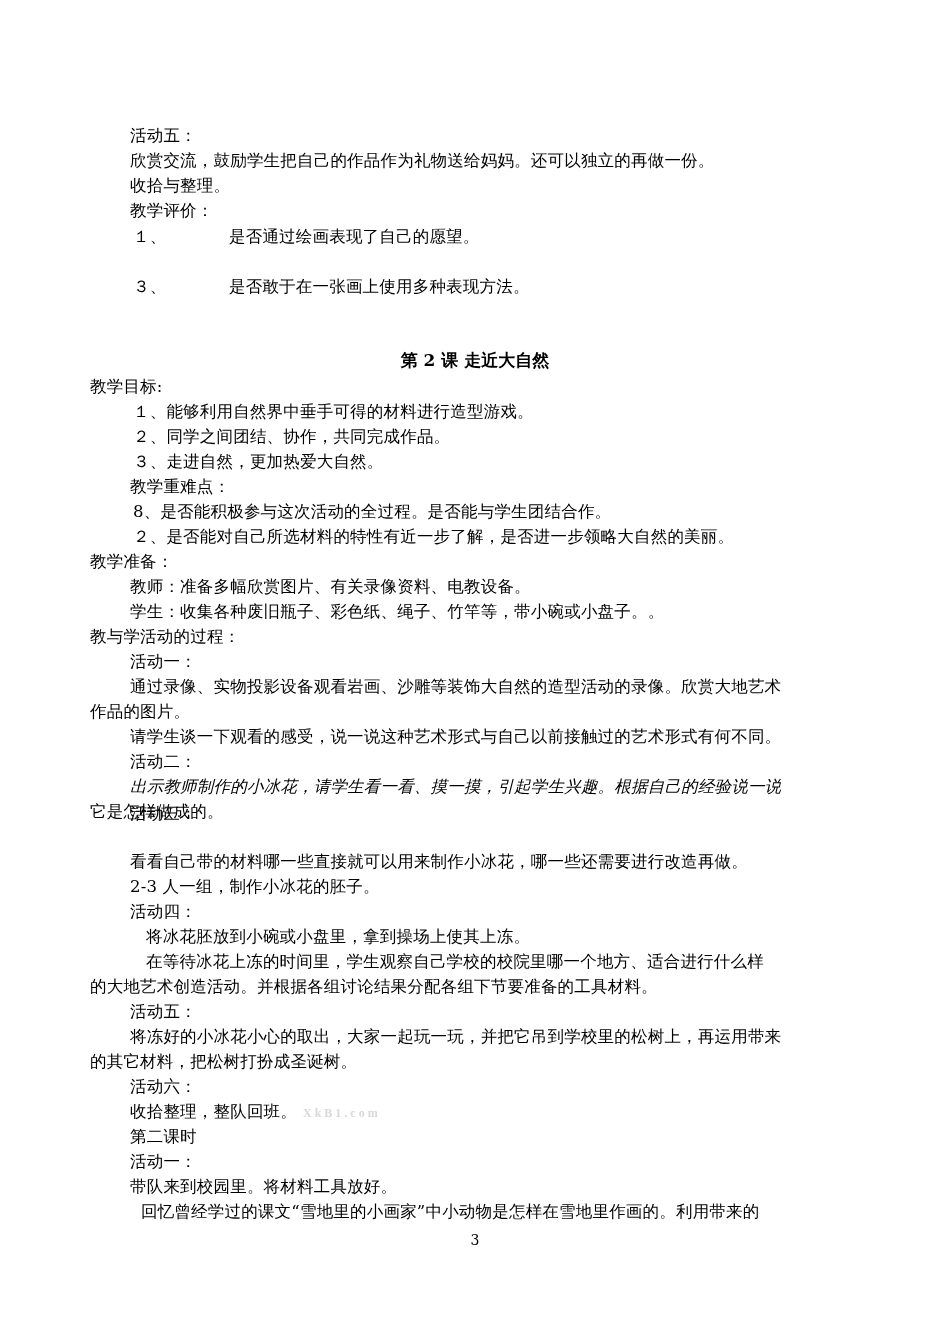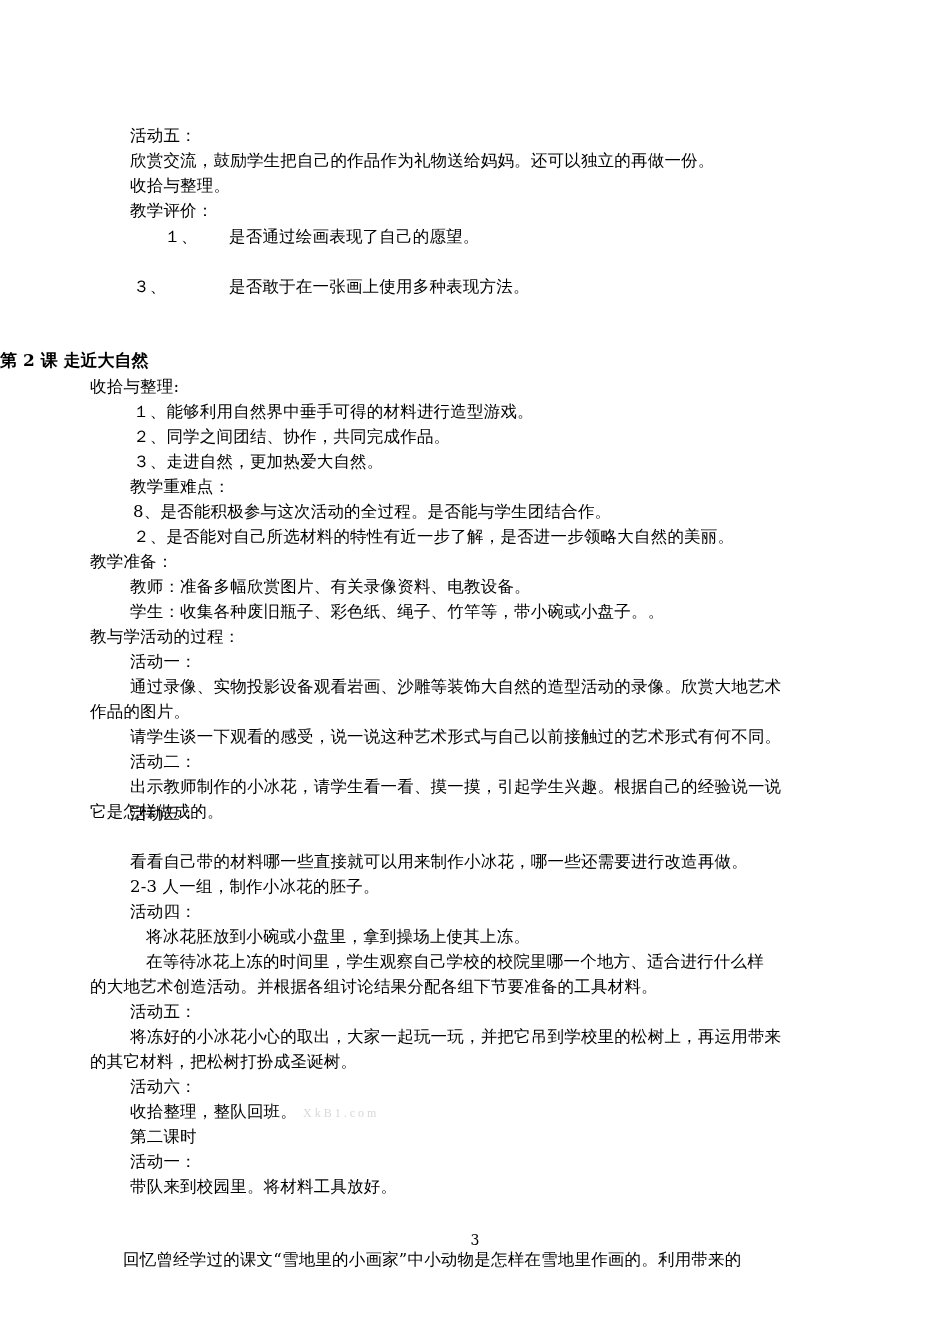--- a/index.html
+++ b/index.html
@@ -1,58 +1,58 @@
 <!DOCTYPE html>
 <html><head>
 <meta charset="utf-8">
 <style>
   html, body { margin: 0; padding: 0; background: #ffffff; }
   body { width: 950px; height: 1344px; position: relative; overflow: hidden;
          font-family: "DejaVu Serif", "Liberation Serif", serif; color: #000; }
   .page { position: absolute; left: 0; top: 0; width: 758px; height: 1344px; }
   .line { position: absolute; font-size: 16.5px; line-height: 24px; white-space: nowrap; letter-spacing: 0.2px; }
-  .title { position: absolute; left: 0; width: 950px; text-align: left; font-weight: bold; font-size: 17px; line-height: 24px; top: 348px; }
+  .title { position: absolute; left: 0; width: 950px; text-align: center; font-weight: bold; font-size: 17px; line-height: 24px; top: 348px; }
   .num { display: inline-block; width: 96px; }
-  .wm { color: #d8d8d8; font-size: 12px; letter-spacing: 3px; margin-left: 6px; font-family: "Liberation Serif", serif; }
+  .wm { color: #d8d8d8; font-size: 12px; letter-spacing: 3px; margin-left: 6px; font-family: "Liberation Serif", serif; font-weight: bold; }
   .pagenum { position: absolute; top: 1232px; left: 0; width: 950px; text-align: center; font-size: 14px; }
 </style>
 </head>
 <body>
 
 <div class="page">
 
   <div class="line" style="left:130px; top:124px;">活动五：</div>
   <div class="line" style="left:130px; top:149px;">欣赏交流，鼓励学生把自己的作品作为礼物送给妈妈。还可以独立的再做一份。</div>
   <div class="line" style="left:130px; top:174px;">收拾与整理。</div>
   <div class="line" style="left:130px; top:199px;">教学评价：</div>
-  <div class="line" style="left:133px; top:225px;text-align:center;"><span class="num">１、</span><span>是否通过绘画表现了自己的愿望。</span></div>
+  <div class="line" style="left:133px; top:225px;"><span class="num">１、</span><span>是否通过绘画表现了自己的愿望。</span></div>
   <div class="line" style="left:133px; top:275px;"><span class="num">３、</span><span>是否敢于在一张画上使用多种表现方法。</span></div>
 
   <div class="title">第 2 课 走近大自然</div>
 
-  <div class="line" style="left:90px; top:375px;">收拾与整理:</div>
+  <div class="line" style="left:90px; top:375px;">教学目标:</div>
   <div class="line" style="left:133px; top:400px;">１、能够利用自然界中垂手可得的材料进行造型游戏。</div>
   <div class="line" style="left:133px; top:425px;">２、同学之间团结、协作，共同完成作品。</div>
   <div class="line" style="left:133px; top:450px;">３、走进自然，更加热爱大自然。</div>
   <div class="line" style="left:130px; top:475px;">教学重难点：</div>
   <div class="line" style="left:133px; top:500px;">8、是否能积极参与这次活动的全过程。是否能与学生团结合作。</div>
   <div class="line" style="left:133px; top:525px;">２、是否能对自己所选材料的特性有近一步了解，是否进一步领略大自然的美丽。</div>
 
   <div class="line" style="left:90px; top:550px;">教学准备：</div>
   <div class="line" style="left:130px; top:600px;">学生：收集各种废旧瓶子、彩色纸、绳子、竹竿等，带小碗或小盘子。。</div>
   <div class="line" style="left:130px; top:575px;">教师：准备多幅欣赏图片、有关录像资料、电教设备。</div>
   <div class="line" style="left:90px; top:625px;">教与学活动的过程：</div>
 
   <div class="line" style="left:130px; top:650px;">活动一：</div>
   <div class="line" style="left:130px; top:675px;">通过录像、实物投影设备观看岩画、沙雕等装饰大自然的造型活动的录像。欣赏大地艺术</div>
   <div class="line" style="left:90px; top:700px;">作品的图片。</div>
   <div class="line" style="left:130px; top:725px;">请学生谈一下观看的感受，说一说这种艺术形式与自己以前接触过的艺术形式有何不同。</div>
 
   <div class="line" style="left:130px; top:750px;">活动二：</div>
-  <div class="line" style="left:130px; top:775px;">出示教师制作的小冰花，请学生看一看、摸一摸，引起学生兴趣。根据自己的经验说一说</div>
+  <div class="line" style="left:130px; top:775px;font-style:italic;">出示教师制作的小冰花，请学生看一看、摸一摸，引起学生兴趣。根据自己的经验说一说</div>
   <div class="line" style="left:90px; top:800px;">它是怎样做成的。</div>
 
   <div class="line" style="left:130px; top:802px;">活动三：</div>
   <div class="line" style="left:130px; top:850px;text-align:center;">看看自己带的材料哪一些直接就可以用来制作小冰花，哪一些还需要进行改造再做。</div>
   <div class="line" style="left:130px; top:875px;">2-3 人一组，制作小冰花的胚子。</div>
 
   <div class="line" style="left:130px; top:900px;">活动四：</div>
   <div class="line" style="left:146px; top:925px;">将冰花胚放到小碗或小盘里，拿到操场上使其上冻。</div>
   <div class="line" style="left:146px; top:950px;">在等待冰花上冻的时间里，学生观察自己学校的校院里哪一个地方、适合进行什么样</div>
   <div class="line" style="left:90px; top:975px;">的大地艺术创造活动。并根据各组讨论结果分配各组下节要准备的工具材料。</div>
@@ -60,16 +60,16 @@
   <div class="line" style="left:130px; top:1000px;">活动五：</div>
   <div class="line" style="left:130px; top:1025px;">将冻好的小冰花小心的取出，大家一起玩一玩，并把它吊到学校里的松树上，再运用带来</div>
   <div class="line" style="left:90px; top:1050px;">的其它材料，把松树打扮成圣诞树。</div>
 
   <div class="line" style="left:130px; top:1075px;">活动六：</div>
   <div class="line" style="left:130px; top:1100px;"><span>收拾整理，整队回班。</span><span class="wm">XkB1.com</span></div>
 
   <div class="line" style="left:130px; top:1125px;">第二课时</div>
   <div class="line" style="left:130px; top:1150px;">活动一：</div>
   <div class="line" style="left:130px; top:1175px;">带队来到校园里。将材料工具放好。</div>
-  <div class="line" style="left:123px; top:1200px;margin-top:48px;">回忆曾经学过的课文“雪地里的小画家”中小动物是怎样在雪地里作画的。利用带来的</div>
+  <div class="line" style="left:141px; top:1200px;">回忆曾经学过的课文“雪地里的小画家”中小动物是怎样在雪地里作画的。利用带来的</div>
 
   <div class="pagenum">3</div>
 </div>
 
 </body></html>

